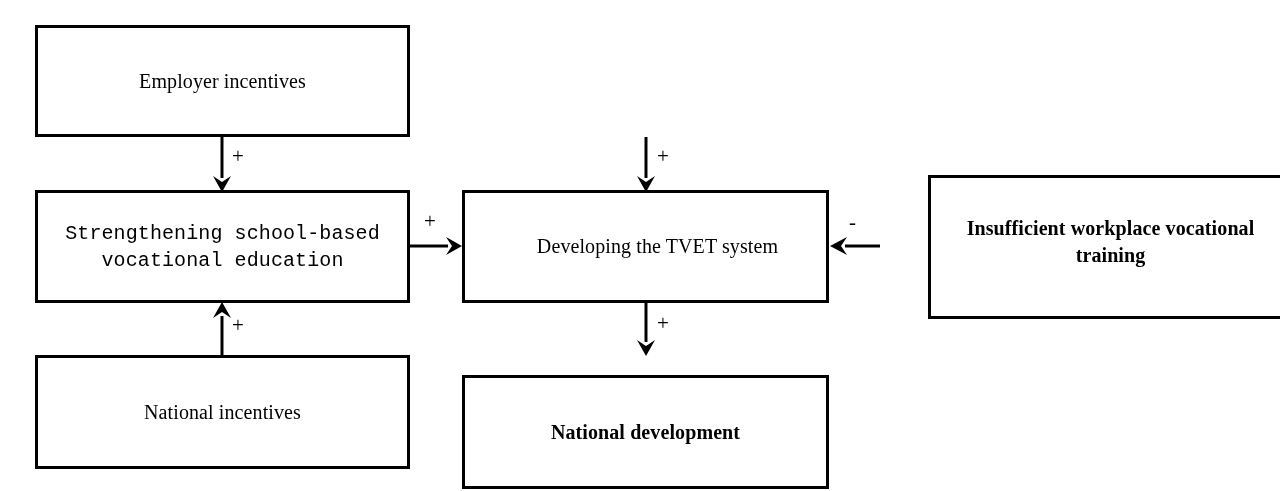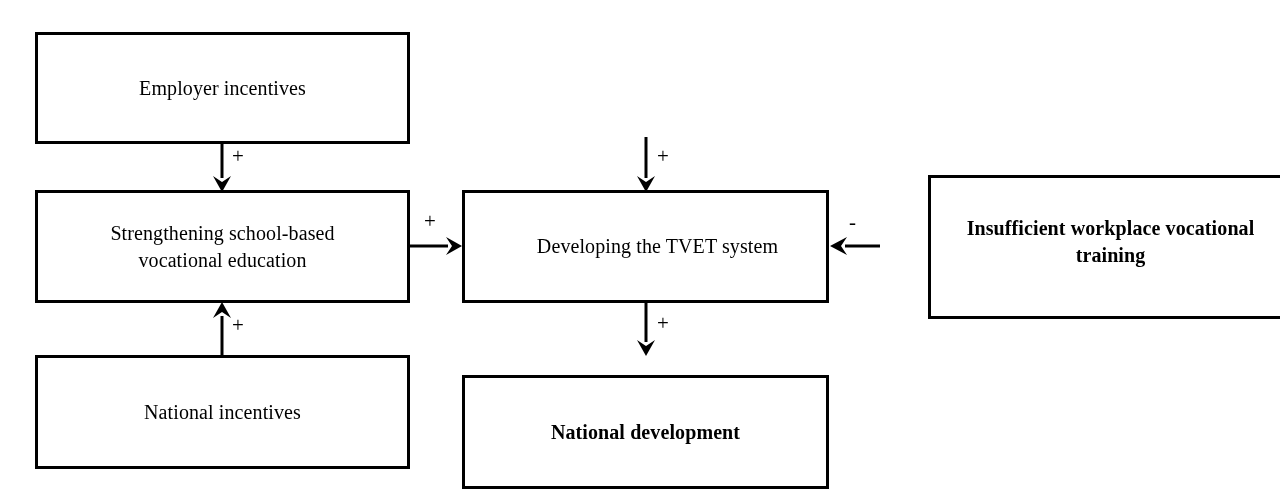--- a/index.html
+++ b/index.html
@@ -94,26 +94,26 @@
       <line x1="222" y1="355" x2="222" y2="316" stroke="#000000" stroke-width="3"></line>
       <path d="M 213 318 L 222 302 L 231 318 L 222 312 Z" fill="#000000"></path>
     </g>
 
     <g>
       <line x1="646" y1="303" x2="646" y2="342" stroke="#000000" stroke-width="3"></line>
       <path d="M 637 340 L 646 356 L 655 340 L 646 346 Z" fill="#000000"></path>
     </g>
   </svg>
 
-  <div class="node-box" style="left:35px; top:25px; width:375px; height:112px;margin-top:7px;">
+  <div class="node-box" style="left:35px; top:25px; width:375px; height:112px;">
     <span class="node-label">Employer incentives</span>
   </div>
 
 
-  <div class="node-box" style="left:35px; top:190px; width:375px; height:113px;">
+  <div class="node-box" style="left:35px; top:190px; width:375px; height:113px;font-family:Liberation Mono, monospace;">
     <span class="node-label">Strengthening school-based
 vocational education</span>
   </div>
 
   <div class="node-box" style="left:462px; top:190px; width:367px; height:113px;padding-left:24px;">
     <span class="node-label">Developing the TVET system</span>
   </div>
 
   <div class="node-box align-upper" style="left:928px; top:175px; width:365px; height:144px; padding-top:37px;font-weight:bold;">
     <span class="node-label">Insufficient workplace vocational

